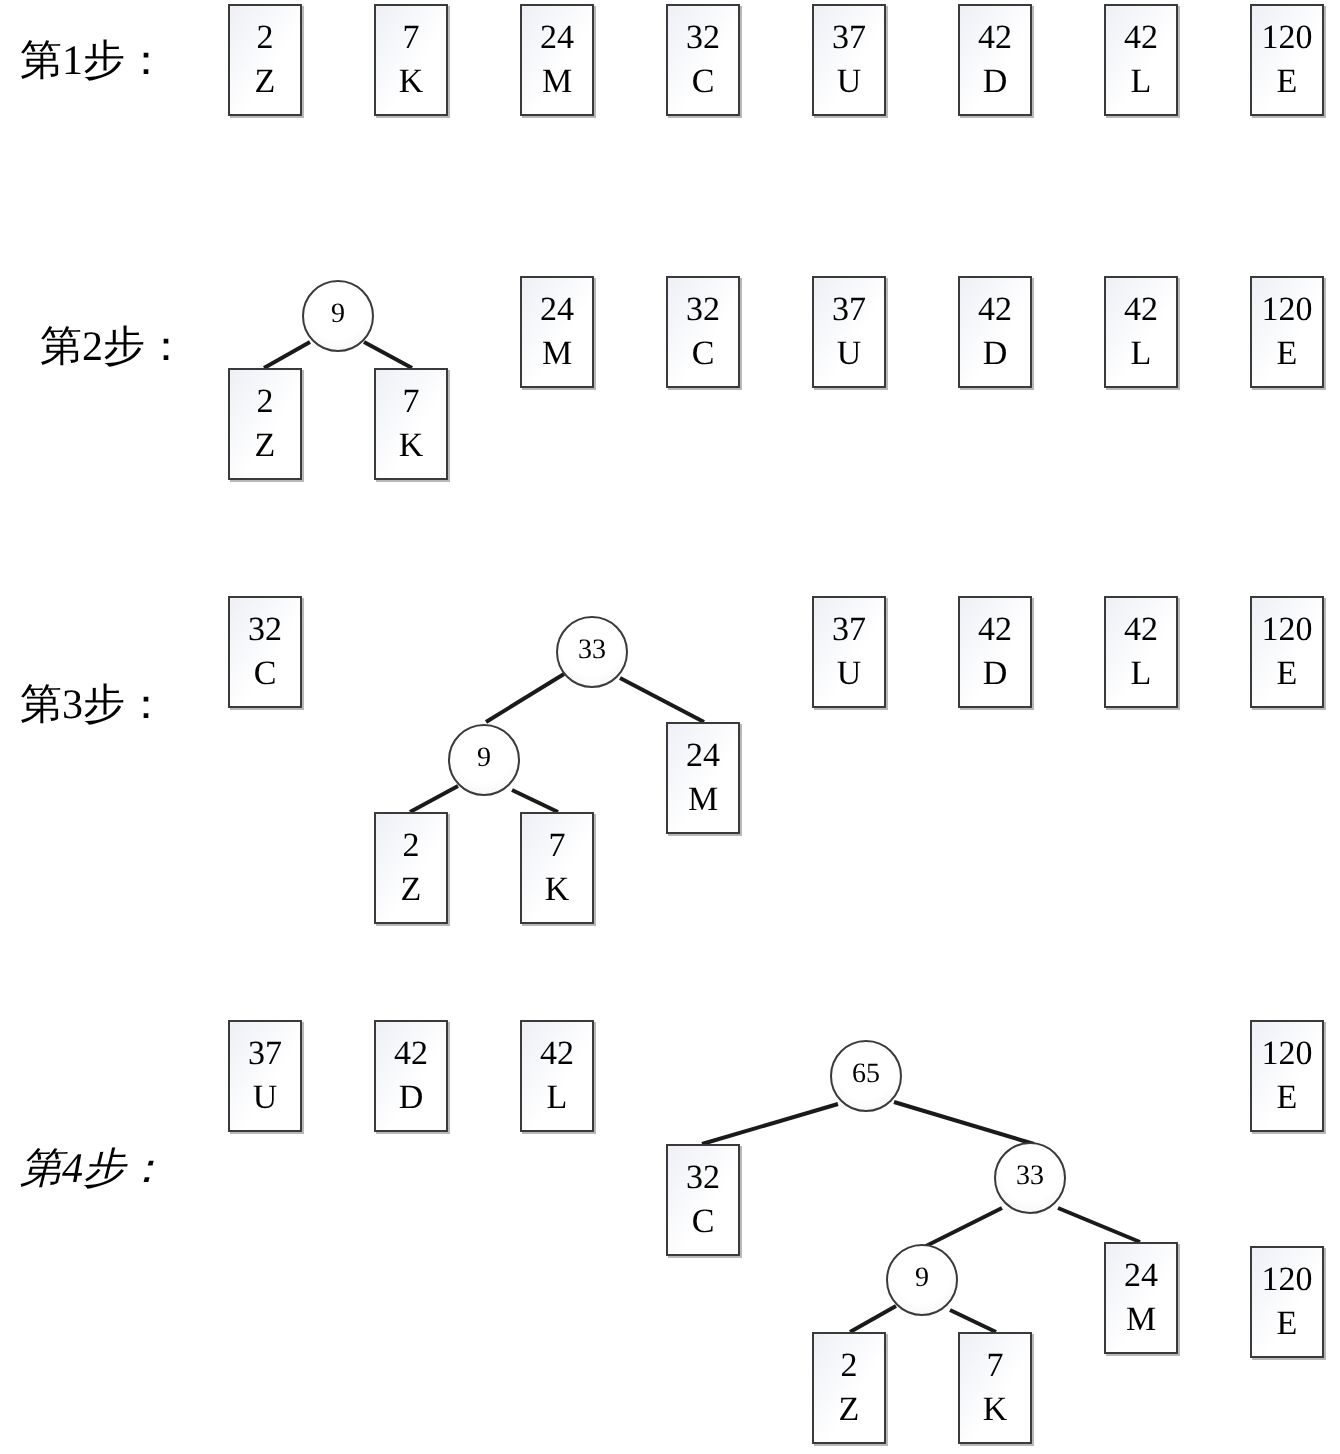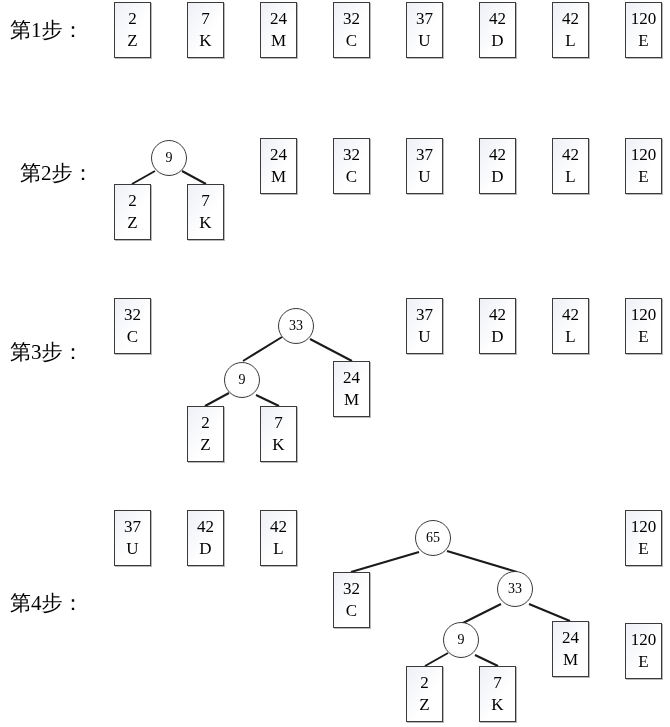--- a/index.html
+++ b/index.html
@@ -140,21 +140,21 @@
   </div>
 <div class="box" style="left:552px;top:298px;">
     <span>42</span>
     <span>L</span>
   </div>
 <div class="box" style="left:625px;top:298px;">
     <span>120</span>
     <span>E</span>
   </div>
 
-<div class="step-label" style="left:10px;top:593px;">第4步：</div>
+<div class="step-label" style="left:10px;top:574px;font-style:italic;">第4步：</div>
 <div class="box" style="left:114px;top:510px;">
     <span>37</span>
     <span>U</span>
   </div>
 <div class="box" style="left:187px;top:510px;">
     <span>42</span>
     <span>D</span>
   </div>
 <div class="box" style="left:260px;top:510px;">
     <span>42</span>

